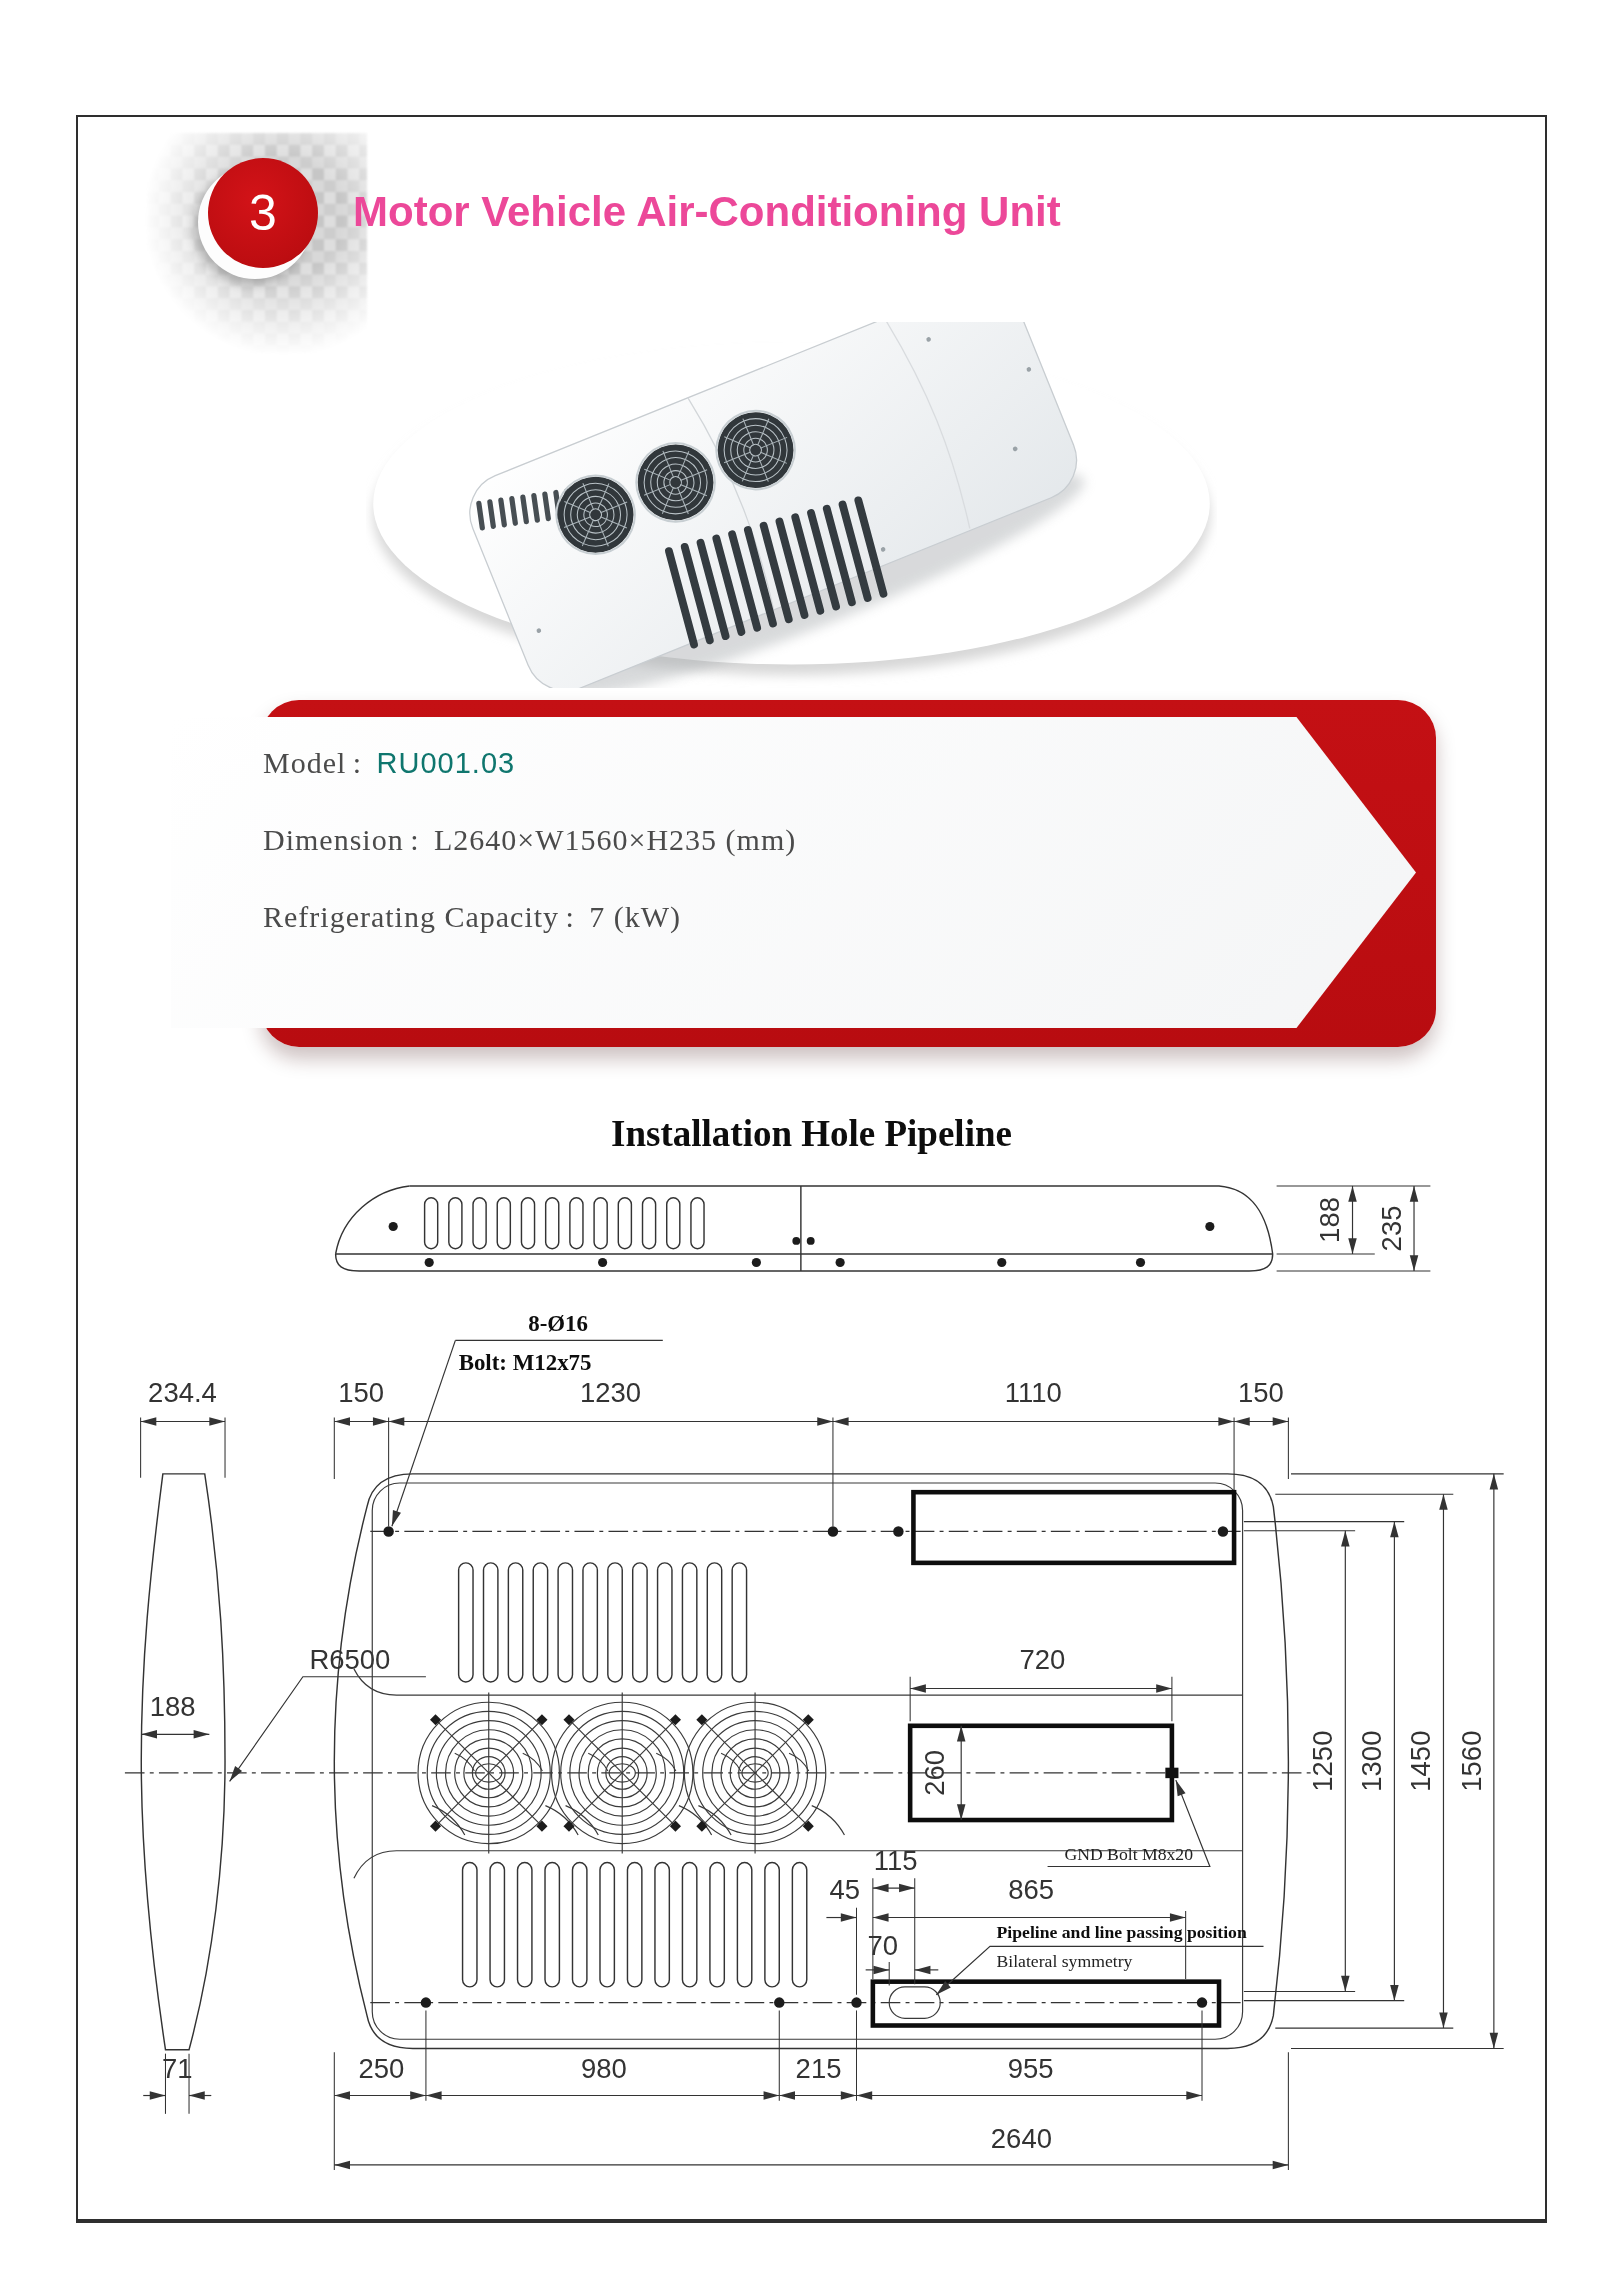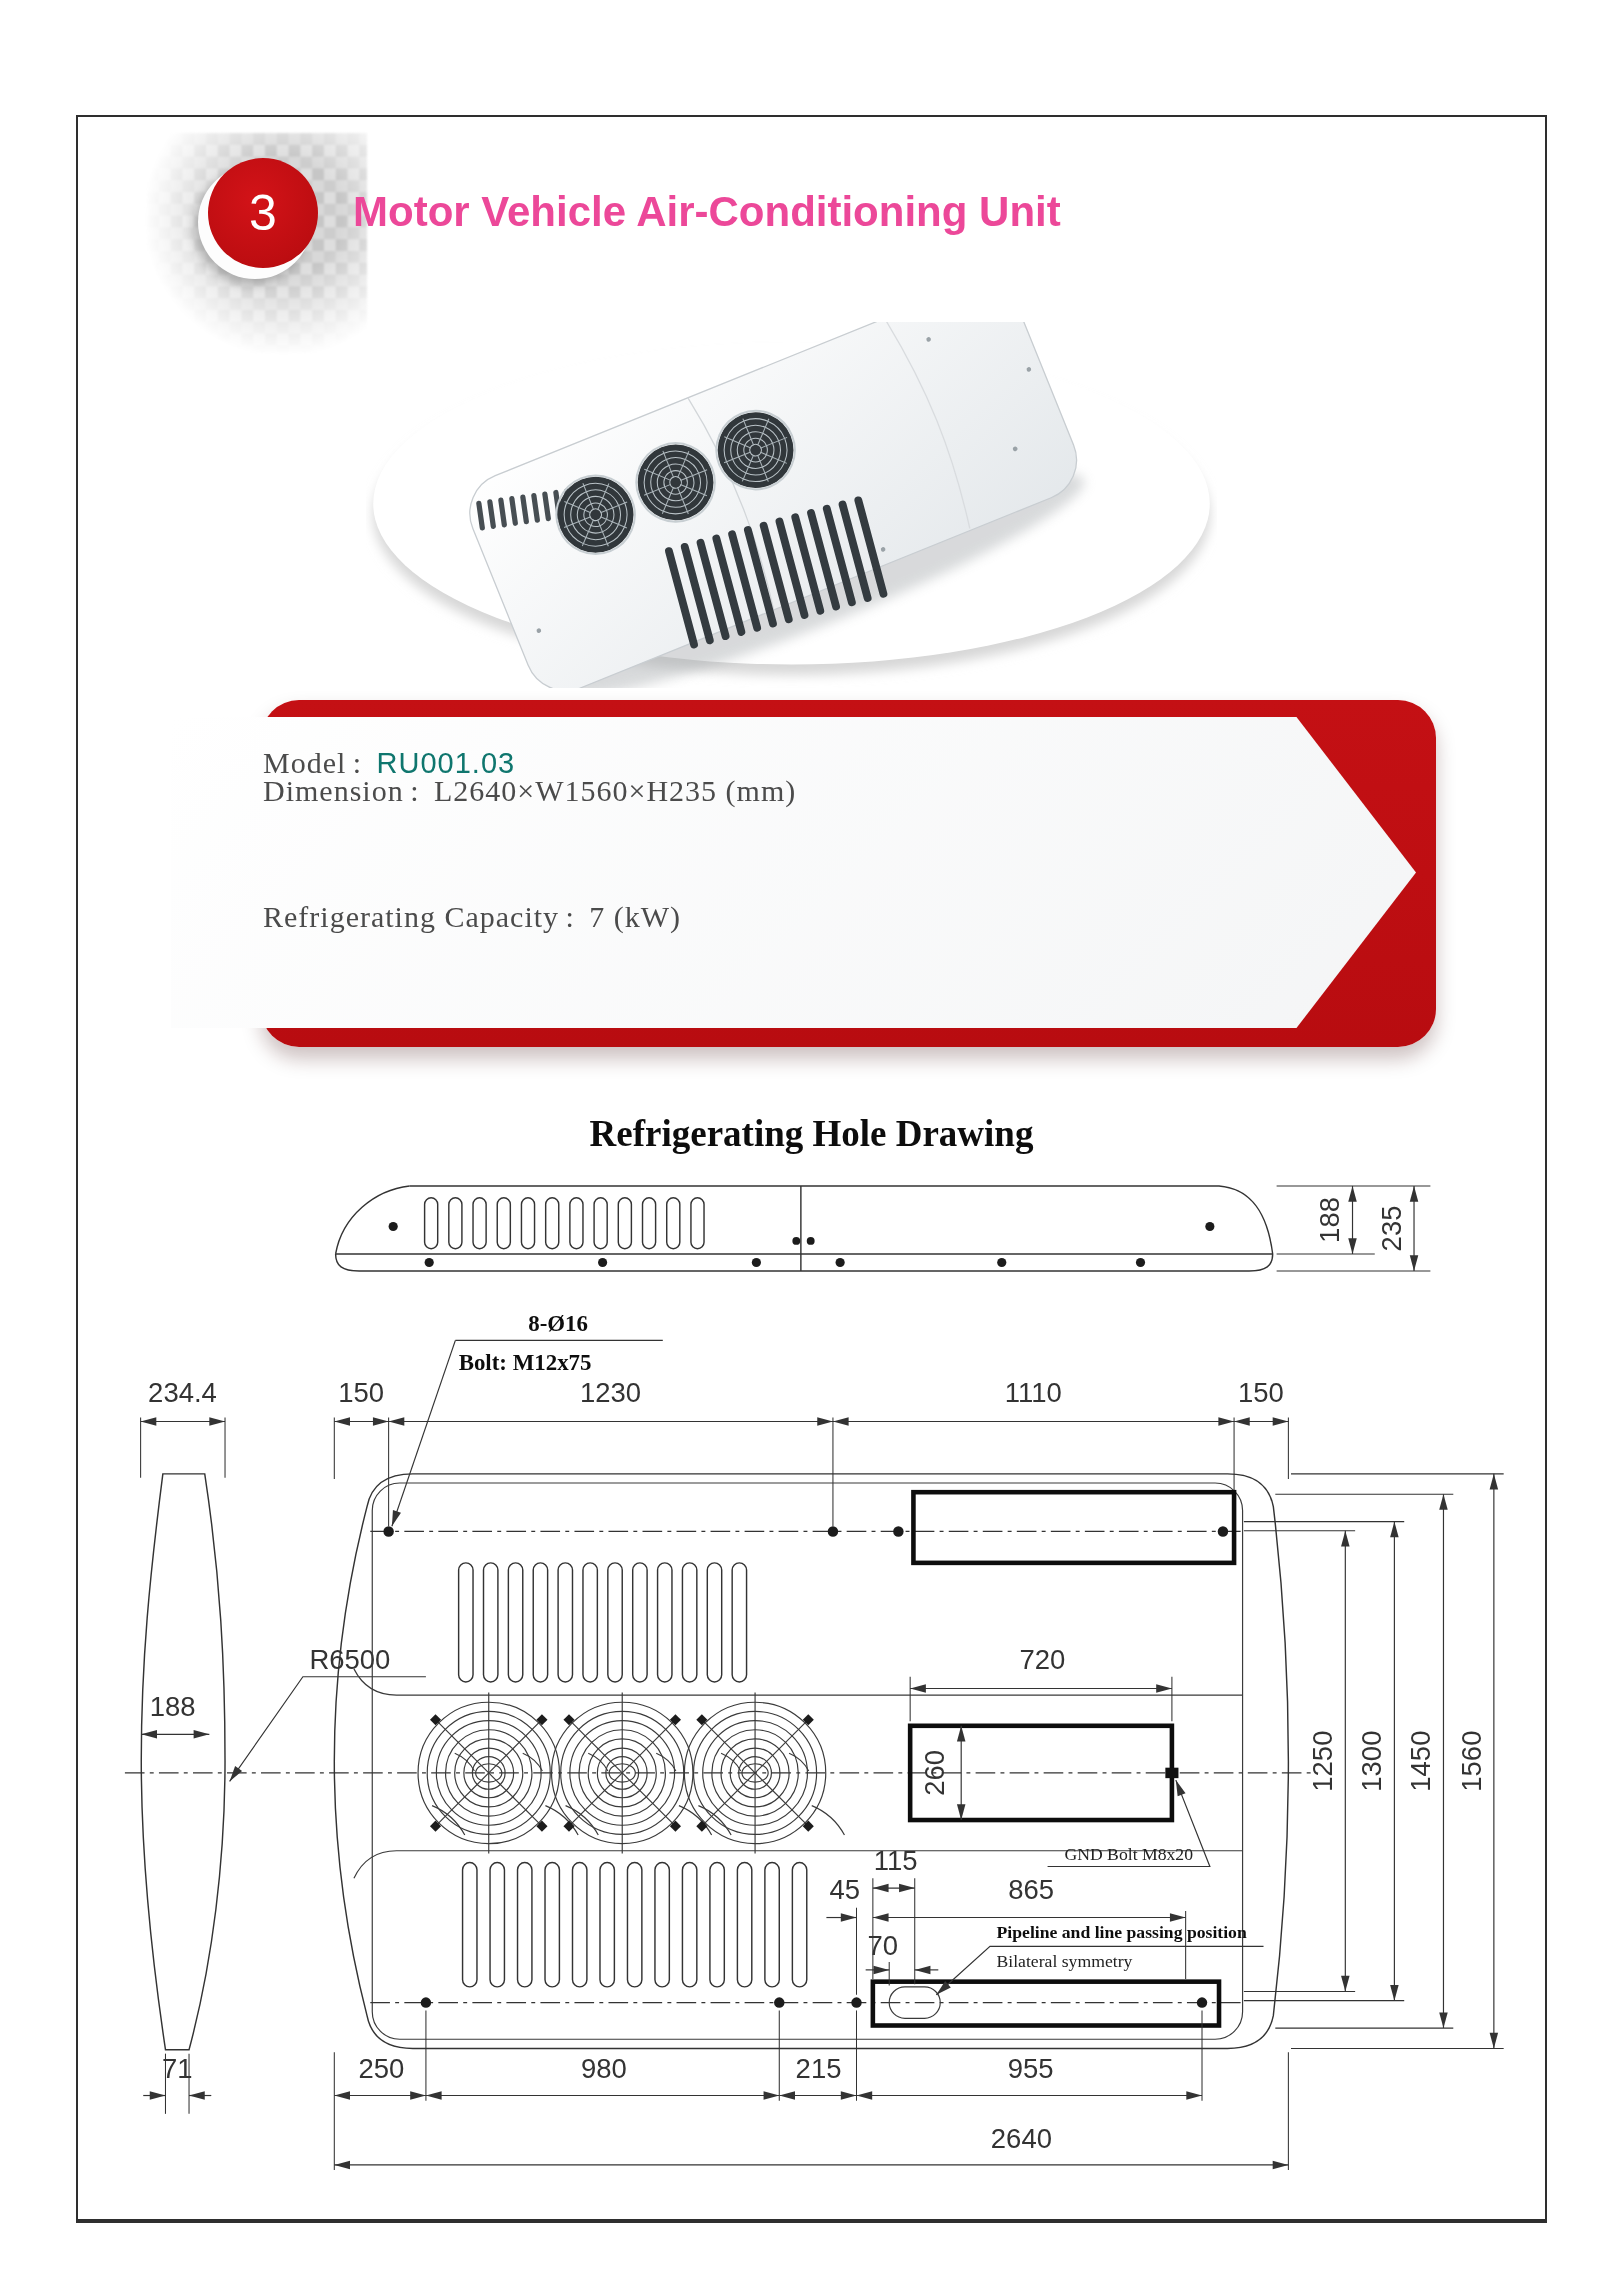--- a/index.html
+++ b/index.html
@@ -167,28 +167,28 @@
         <circle cx="120" cy="152" r="3.5" fill="#9aa2a7"></circle>
       <circle cx="430" cy="-20" r="3.5" fill="#9aa2a7"></circle>
     </g>
   </svg>
 
   <div class="spec-red"></div>
   <div class="spec-white"></div>
   <div class="spec-row" style="top:746px">
     <span>Model</span><span class="spec-sep">:</span><span class="val-model">RU001.03</span>
   </div>
-  <div class="spec-row" style="top:774px">
+  <div class="spec-row" style="top:823px">
     <span>Dimension</span><span class="spec-sep">:</span><span>L2640×W1560×H235 (mm)</span>
   </div>
   <div class="spec-row" style="top:900px">
     <span>Refrigerating Capacity</span><span class="spec-sep">:</span><span>7 (kW)</span>
   </div>
 
-  <div class="section-title">Refrigerating Hole Drawing</div>
+  <div class="section-title">Installation Hole Pipeline</div>
 
   <svg class="cad" width="1440" height="1047" viewBox="140 1790 2200 1600">
     <defs>
       <marker id="arr" viewBox="0 0 26 16" markerWidth="26" markerHeight="16" refX="25" refY="8" orient="auto-start-reverse" markerUnits="userSpaceOnUse">
         <path d="M25,8 L1,1.5 L1,14.5 Z" fill="#333"></path>
       </marker>
     </defs>
 
     <g>
       <path class="thin" d="M 625,1822 L 1862,1822 C 1912,1826 1936,1864 1944,1926"></path>

